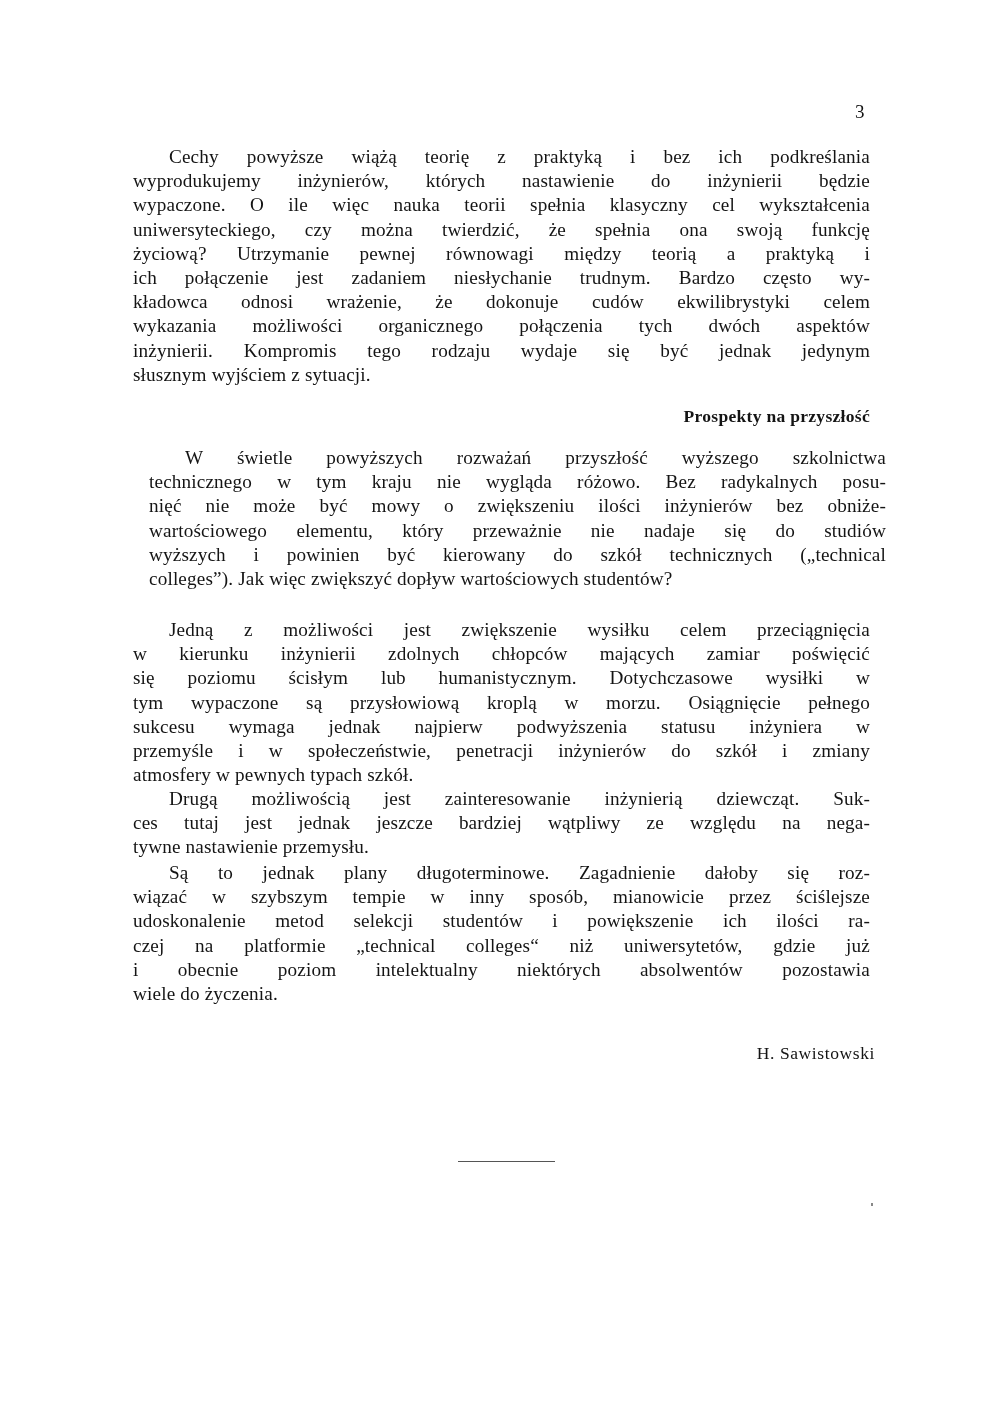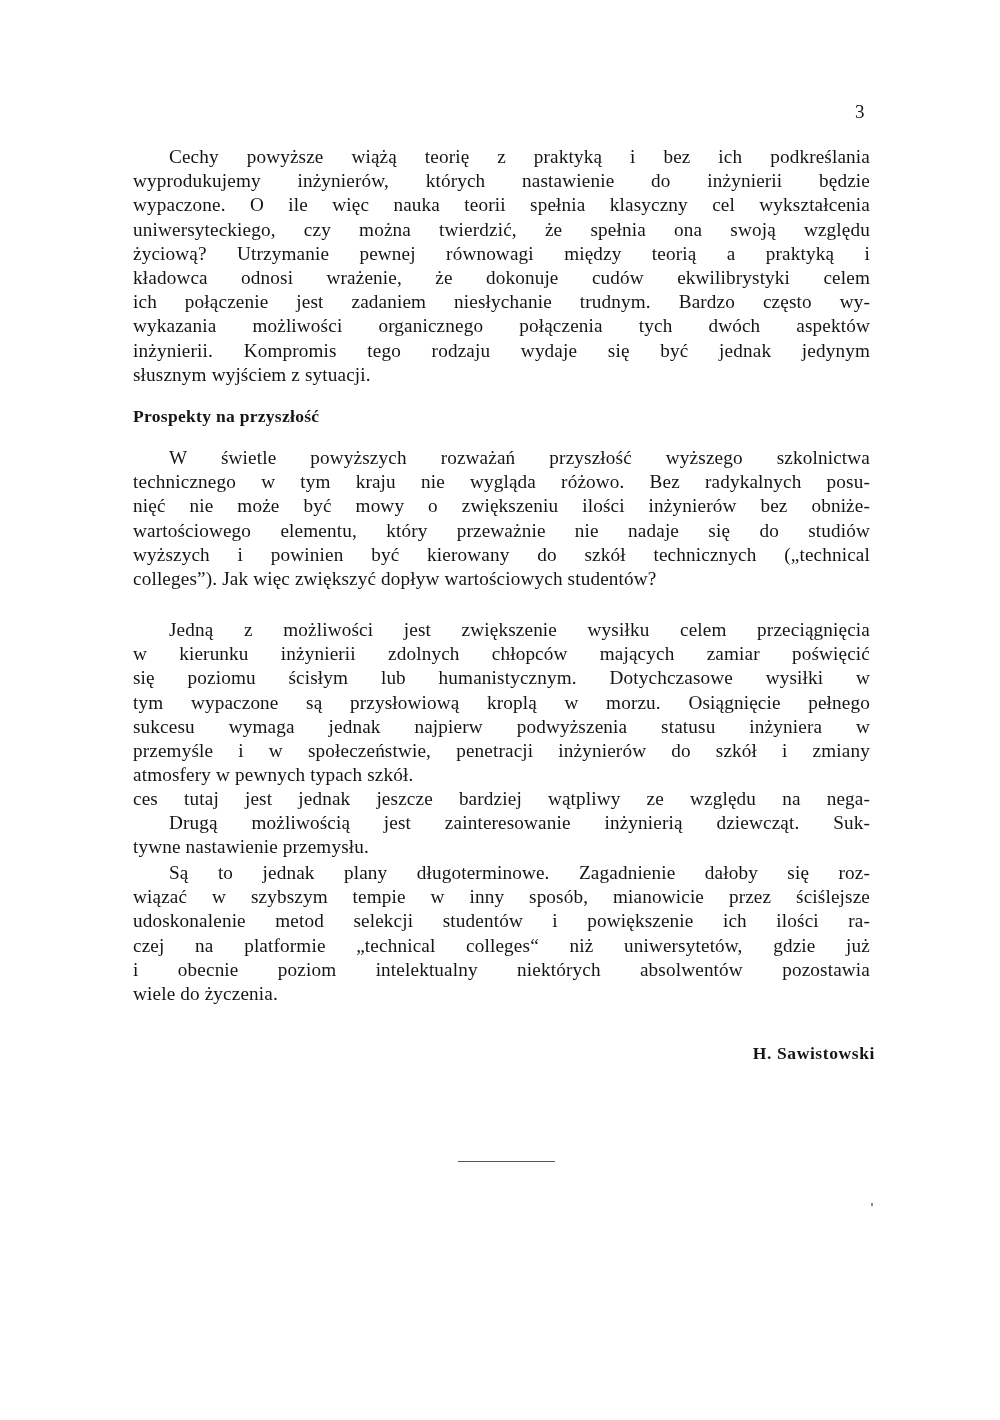--- a/index.html
+++ b/index.html
@@ -4,68 +4,68 @@
 <style>
   html, body { margin: 0; padding: 0; background: #ffffff; }
   body { width: 1000px; height: 1420px; position: relative; overflow: hidden; }
   .page { position: absolute; left: 0; top: 0; width: 1000px; height: 1420px; background: #ffffff; color: #141414;
     font-family: "Liberation Serif", "DejaVu Serif", serif; }
   .page-number { position: absolute; left: 855px; top: 101px; font-size: 19px; }
   .block { position: absolute; left: 133px; width: 737px; font-size: 19.2px; line-height: 24.2px; letter-spacing: 0.15px; }
   .line { display: block; white-space: nowrap; text-align: justify; text-align-last: justify; height: 24.2px; }
   .line.last { text-align-last: left; }
   .indent { padding-left: 36px; }
-  .heading { position: absolute; left: 133px; width: 737px; top: 406px; text-align: left; font-weight: bold; font-size: 17.5px; letter-spacing: 0.3px; }
-  .signature { position: absolute; left: 620px; width: 255px; top: 1043px; text-align: right; font-weight: bold; font-size: 17.5px; letter-spacing: 0.6px; }
+  .heading { position: absolute; left: 133px; width: 737px; top: 406px; text-align: right; font-weight: bold; font-size: 17.5px; letter-spacing: 0.3px; }
+  .signature { position: absolute; left: 620px; width: 255px; top: 1043px; text-align: right; font-weight: normal; font-size: 17.5px; letter-spacing: 0.6px; }
   .rule { position: absolute; left: 458px; top: 1161px; width: 97px; height: 0; border-top: 1.5px solid #555; }
   .speck { position: absolute; left: 871px; top: 1203px; width: 2px; height: 3px; background: #888; }
 </style>
 </head>
 <body>
 
 <div class="page">
   <div class="page-number">3</div>
 
   <div class="block" style="top:145px;">
     <span class="line indent">Cechy powyższe wiążą teorię z praktyką i bez ich podkreślania</span>
     <span class="line">wyprodukujemy inżynierów, których nastawienie do inżynierii będzie</span>
     <span class="line">wypaczone. O ile więc nauka teorii spełnia klasyczny cel wykształcenia</span>
-    <span class="line">uniwersyteckiego, czy można twierdzić, że spełnia ona swoją względu</span>
+    <span class="line">uniwersyteckiego, czy można twierdzić, że spełnia ona swoją funkcję</span>
     <span class="line">życiową? Utrzymanie pewnej równowagi między teorią a praktyką i</span>
+    <span class="line">ich połączenie jest zadaniem niesłychanie trudnym. Bardzo często wy-</span>
     <span class="line">kładowca odnosi wrażenie, że dokonuje cudów ekwilibrystyki celem</span>
-    <span class="line">ich połączenie jest zadaniem niesłychanie trudnym. Bardzo często wy-</span>
     <span class="line">wykazania możliwości organicznego połączenia tych dwóch aspektów</span>
     <span class="line">inżynierii. Kompromis tego rodzaju wydaje się być jednak jedynym</span>
     <span class="line last">słusznym wyjściem z sytuacji.</span>
   </div>
 
   <div class="heading">Prospekty na przyszłość</div>
 
-  <div class="block" style="top:446px;">
+  <div class="block" style="top:446px;margin-left:16px;">
     <span class="line indent">W świetle powyższych rozważań przyszłość wyższego szkolnictwa</span>
     <span class="line">technicznego w tym kraju nie wygląda różowo. Bez radykalnych posu-</span>
     <span class="line">nięć nie może być mowy o zwiększeniu ilości inżynierów bez obniże-</span>
     <span class="line">wartościowego elementu, który przeważnie nie nadaje się do studiów</span>
     <span class="line">wyższych i powinien być kierowany do szkół technicznych („technical</span>
     <span class="line last">colleges”). Jak więc zwiększyć dopływ wartościowych studentów?</span>
   </div>
 
   <div class="block" style="top:618px;">
     <span class="line indent">Jedną z możliwości jest zwiększenie wysiłku celem przeciągnięcia</span>
     <span class="line">w kierunku inżynierii zdolnych chłopców mających zamiar poświęcić</span>
     <span class="line">się poziomu ścisłym lub humanistycznym. Dotychczasowe wysiłki w</span>
     <span class="line">tym wypaczone są przysłowiową kroplą w morzu. Osiągnięcie pełnego</span>
     <span class="line">sukcesu wymaga jednak najpierw podwyższenia statusu inżyniera w</span>
     <span class="line">przemyśle i w społeczeństwie, penetracji inżynierów do szkół i zmiany</span>
     <span class="line last">atmosfery w pewnych typach szkół.</span>
   </div>
 
   <div class="block" style="top:787px;">
+    <span class="line indent">Drugą możliwością jest zainteresowanie inżynierią dziewcząt. Suk-</span>
     <span class="line">ces tutaj jest jednak jeszcze bardziej wątpliwy ze względu na nega-</span>
-    <span class="line indent">Drugą możliwością jest zainteresowanie inżynierią dziewcząt. Suk-</span>
     <span class="line last">tywne nastawienie przemysłu.</span>
   </div>
 
   <div class="block" style="top:861px;">
     <span class="line indent">Są to jednak plany długoterminowe. Zagadnienie dałoby się roz-</span>
     <span class="line">wiązać w szybszym tempie w inny sposób, mianowicie przez ściślejsze</span>
     <span class="line">udoskonalenie metod selekcji studentów i powiększenie ich ilości ra-</span>
     <span class="line">czej na platformie „technical colleges“ niż uniwersytetów, gdzie już</span>
     <span class="line">i obecnie poziom intelektualny niektórych absolwentów pozostawia</span>
     <span class="line last">wiele do życzenia.</span>

